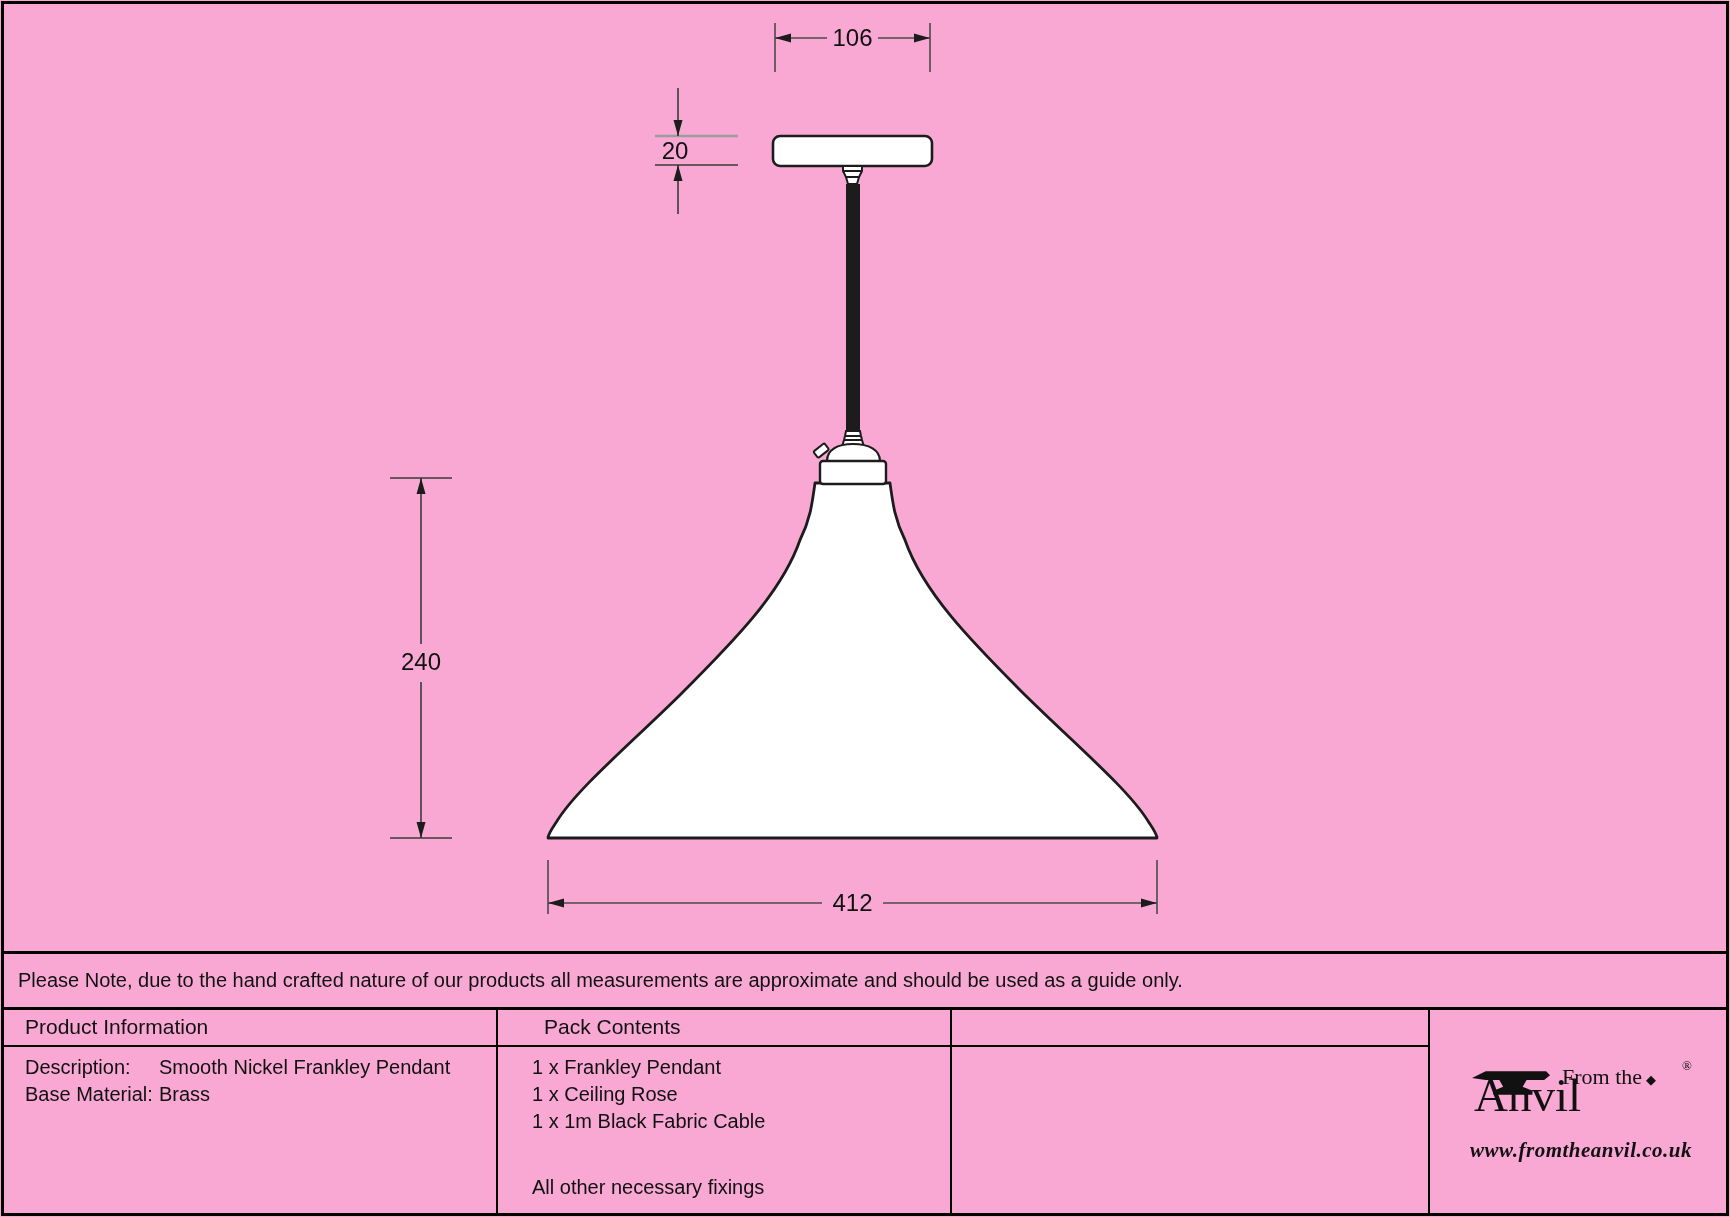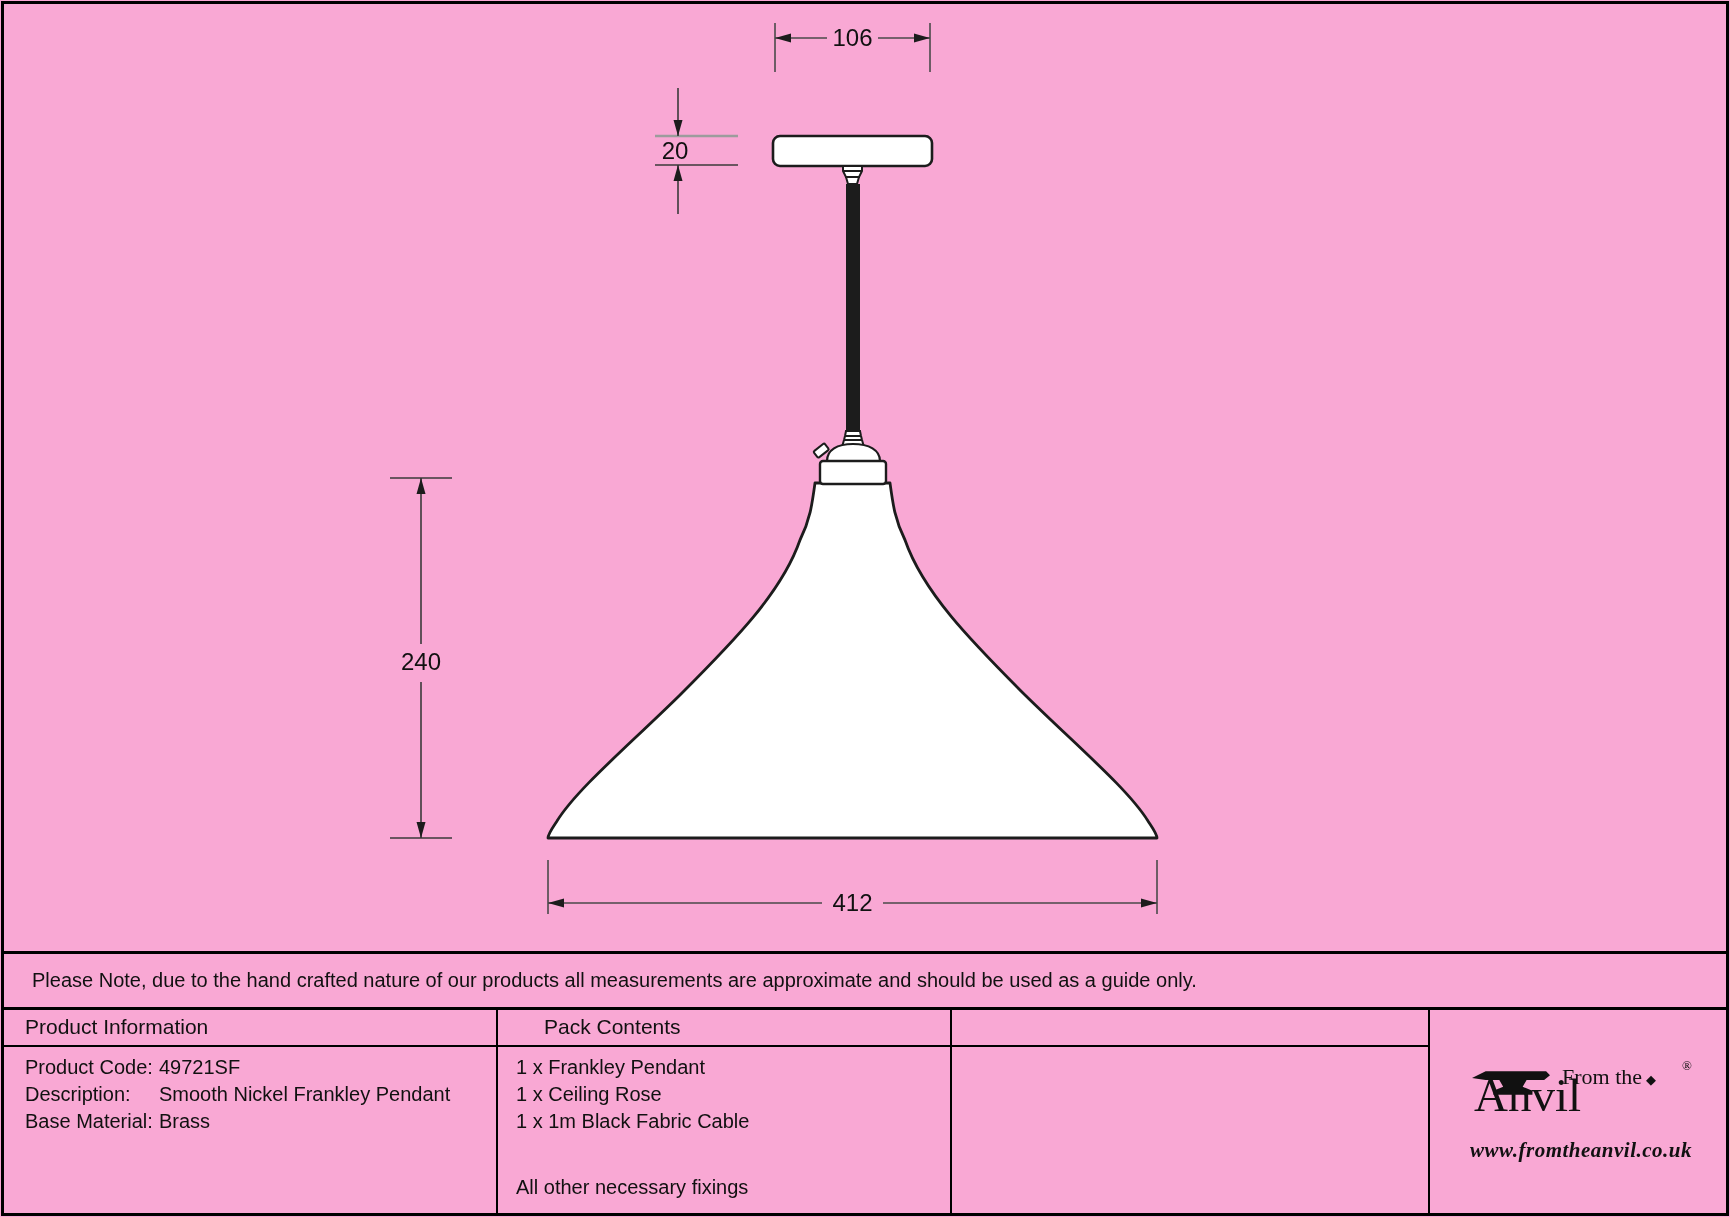--- a/index.html
+++ b/index.html
@@ -12,31 +12,31 @@
   .hline { position:absolute; left:1px; width:1728px; background:#000; }
   .hline.note-top   { top:951px;  height:3px; }
   .hline.table-top  { top:1007px; height:3px; }
   .hline.header-bottom { top:1045px; height:2px; width:1428px; }
   .vline { position:absolute; top:1007px; height:207px; width:2px; background:#000; }
   .vline.c1 { left:496px; }
   .vline.c2 { left:950px; }
   .vline.c3 { left:1428px; }
 
   .note-row { position:absolute; left:4px; top:954px; width:1720px; height:53px;
-              display:flex; align-items:center; padding-left:28px; font-size:20px; }
+              display:flex; align-items:center; padding-left:14px; font-size:20px; }
 
   .th { position:absolute; top:1008px; height:37px; display:flex; align-items:center;
         font-size:21px; }
   .th.product { left:25px; }
   .th.pack    { left:544px; }
 
   .info-rows { position:absolute; left:25px; top:1054px; width:460px; font-size:20px; }
   .info-row  { display:flex; height:27px; align-items:center; }
   .info-row .lbl { width:134px; }
-  .pack-list { position:absolute; left:516px; top:1054px; width:420px; font-size:20px; }
+  .pack-list { position:absolute; left:532px; top:1054px; width:420px; font-size:20px; }
   .pack-item { height:27px; display:flex; align-items:center; }
   .pack-footer { margin-top:39px; height:27px; display:flex; align-items:center; }
 
   .logo { position:absolute; left:1470px; top:1056px; width:235px; height:108px; }
   .logo .anvil-icon { position:absolute; left:2px; top:10px; }
   .logo .tagline { position:absolute; left:92px; top:8px; font-family:"Liberation Serif", serif;
                    font-size:22px; }
   .logo .diamond { position:absolute; left:176px; top:16px; font-size:13px; }
   .logo .reg { position:absolute; left:212px; top:2px; font-size:13px; font-family:"Liberation Serif", serif; }
   .logo .brand { position:absolute; left:4px; top:16px; font-family:"Liberation Serif", serif;
@@ -133,24 +133,20 @@
   <div class="vline c2"></div>
   <div class="vline c3"></div>
 
   <div class="note-row">Please Note, due to the hand crafted nature of our products all measurements are approximate and should be used as a guide only.</div>
 
   <div class="th product">Product Information</div>
   <div class="th pack">Pack Contents</div>
 
   <div class="info-rows">
     <div class="info-row">
-      <span class="lbl">Product Code:</span>
-      <span>49721SF</span>
-    </div>
-    <div class="info-row">
       <span class="lbl">Description:</span>
       <span>Smooth Nickel Frankley Pendant</span>
     </div>
     <div class="info-row">
       <span class="lbl">Base Material:</span>
       <span>Brass</span>
     </div>
   </div>
 
   <div class="pack-list">

